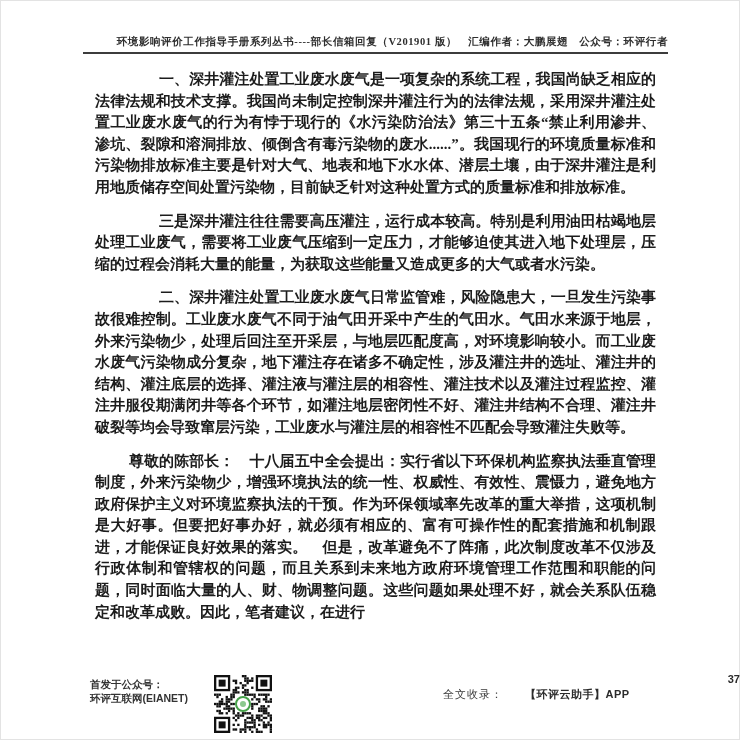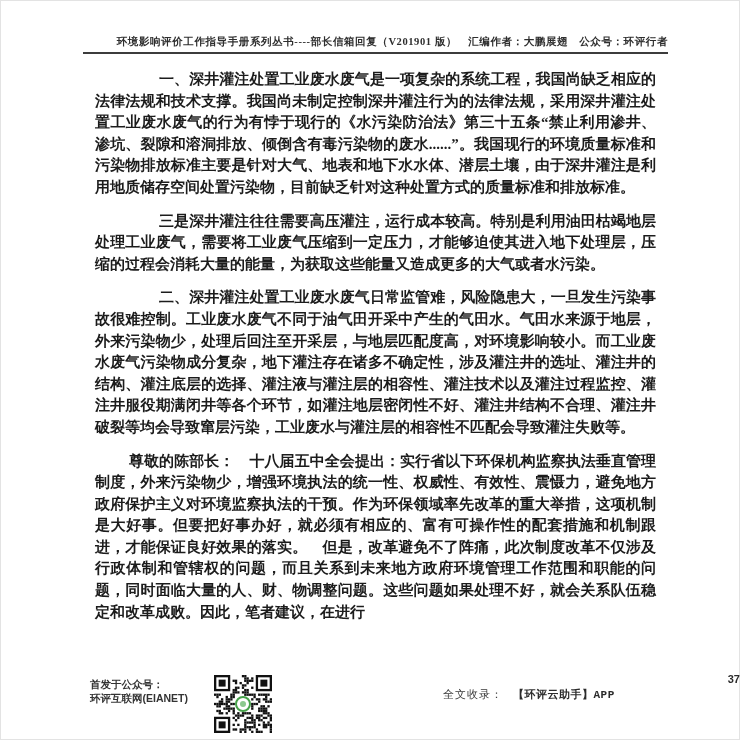--- a/index.html
+++ b/index.html
@@ -60,21 +60,21 @@
   .qr-logo::after{
     content:"";position:absolute;left:3px;top:3px;width:6px;height:6px;border-radius:50%;
     background:#8cc98e;
   }
   .footer-right{
     position:absolute;left:443px;top:687px;
     font-family:"Liberation Sans","DejaVu Sans",sans-serif;
     font-size:11px;color:#2b2b2b;white-space:nowrap;
   }
   .footer-right .prefix{font-weight:normal;color:#3a3a3a;letter-spacing:1px;}
-  .footer-right .app{font-weight:bold;margin-left:10px;letter-spacing:0.5px;font-family:Liberation Mono, monospace;}
+  .footer-right .app{font-weight:bold;margin-left:22px;letter-spacing:0.5px;}
 </style>
 </head>
 <body>
 
 <div class="frame"></div>
 
 <div class="header">
   <span class="header-title">环境影响评价工作指导手册系列丛书----部长信箱回复（V201901 版）　汇编作者：大鹏展翅　公众号：环评行者</span>
 </div>
 

